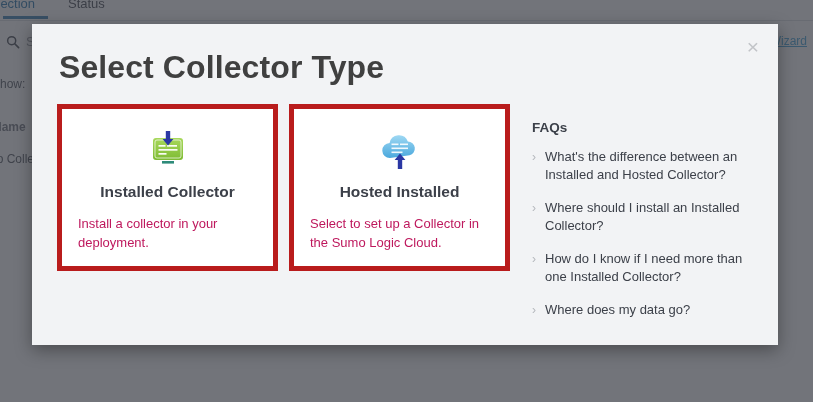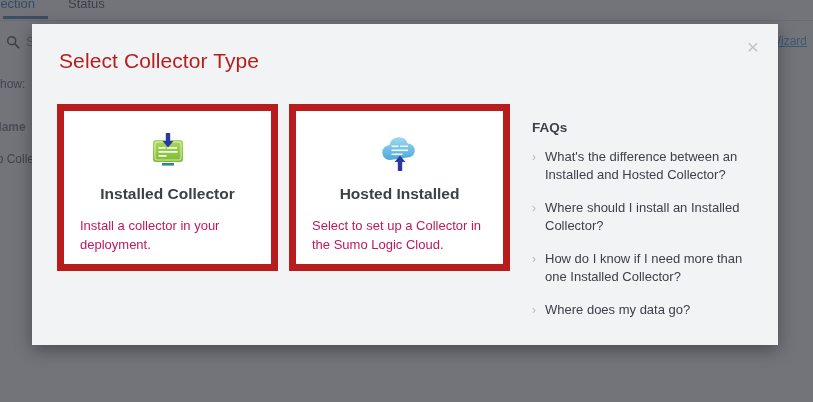--- a/index.html
+++ b/index.html
@@ -126,39 +126,39 @@
     text-align: center;
     cursor: pointer;
     font-weight: 300;
     user-select: none;
   }
 
   #modal-title {
     position: absolute;
     left: 27px;
     top: 25px;
-    font-size: 21px;
-    color: #b91c1c;
-    font-weight: 400;
+    font-size: 32px;
+    color: #404040;
+    font-weight: 700;
     letter-spacing: 0.1px;
   }
 
   
   .cards-area {
     position: absolute;
     left: 25px;
     top: 80px;
   }
   .card {
     position: absolute;
     top: 0;
     width: 221px;
     height: 167px;
     background: #ffffff;
-    border: 7px solid #b91c1c;
+    border: 5px solid #b91c1c;
     cursor: pointer;
     box-sizing: border-box;
   }
   #card-installed { left: 0; }
   #card-hosted { left: 232px; }
 
   .card-icon {
     position: absolute;
     top: 19px;
     left: 0; right: 0;

